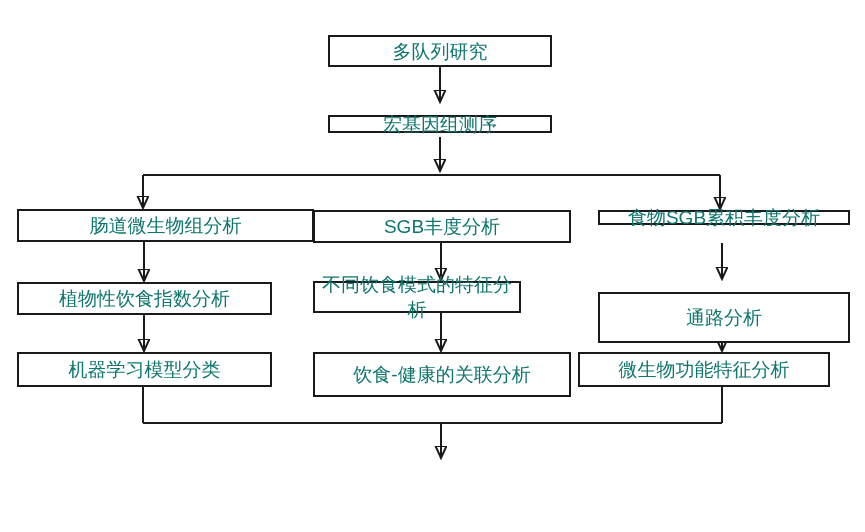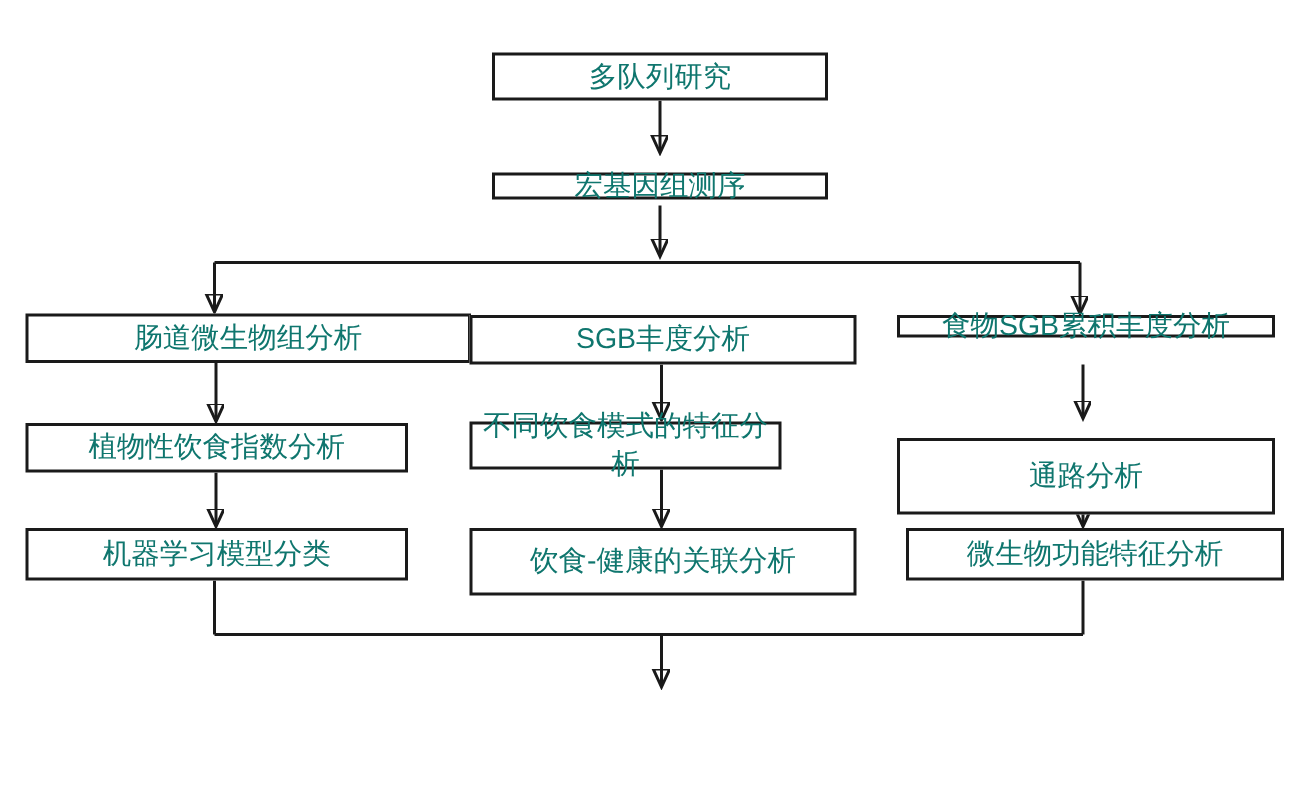--- a/index.html
+++ b/index.html
@@ -82,16 +82,16 @@
   <div class="node" style="left:313px; top:210px; width:258px; height:33px;">SGB丰度分析</div>
 
   <div class="node" style="left:313px; top:281px; width:208px; height:32px;">不同饮食模式的特征分析</div>
 
   <div class="node" style="left:313px; top:352px; width:258px; height:45px;">饮食-健康的关联分析</div>
 
   <div class="node" style="left:598px; top:210px; width:252px; height:15px;">食物SGB累积丰度分析</div>
 
   <div class="node" style="left:598px; top:280px; width:252px; height:51px;margin-top:12px;">通路分析</div>
 
-  <div class="node" style="left:604px; top:352px; width:252px; height:35px;">微生物功能特征分析</div>
+  <div class="node" style="left:578px; top:352px; width:252px; height:35px;">微生物功能特征分析</div>
 
 
 </div>
 
 </body></html>

